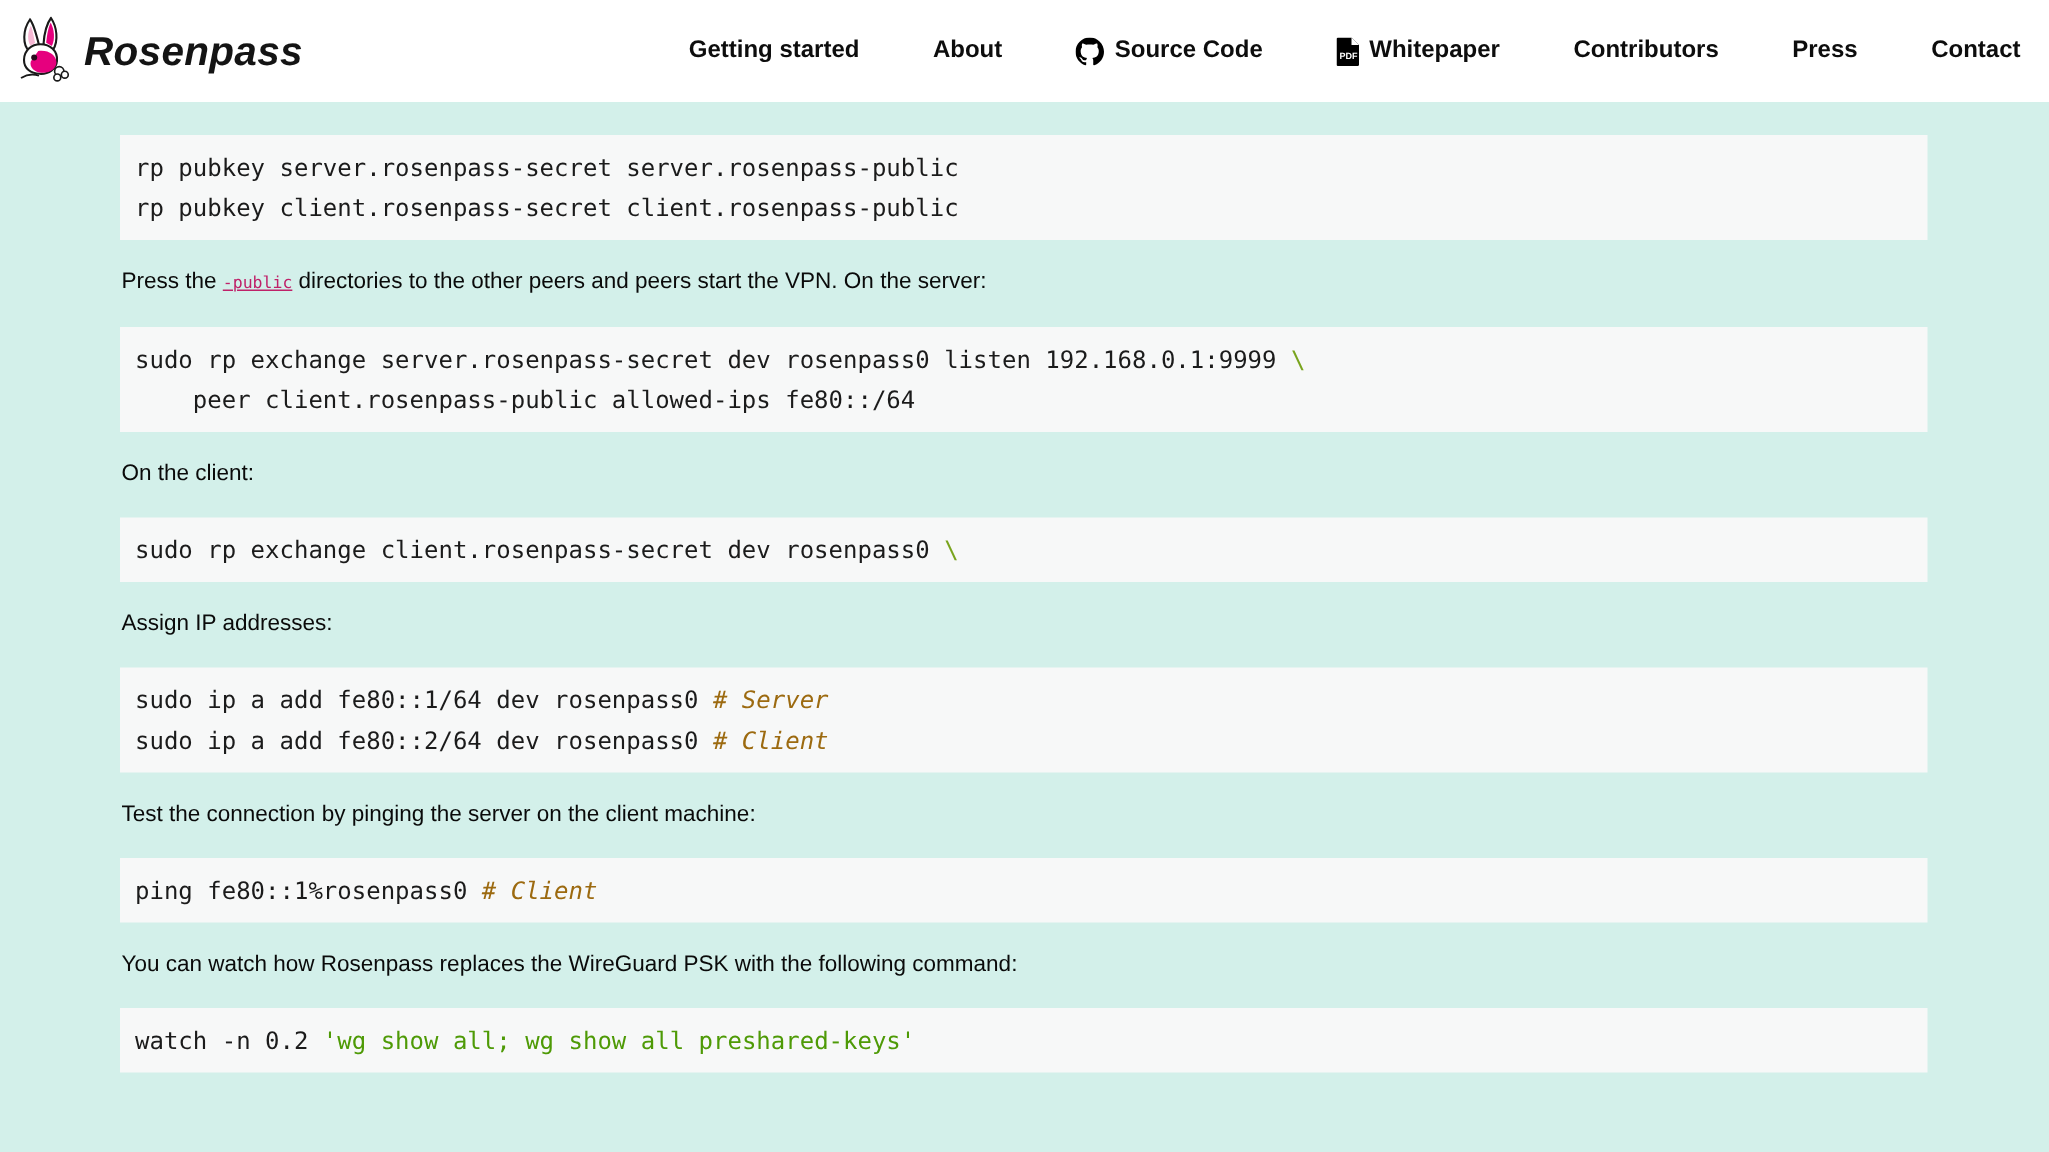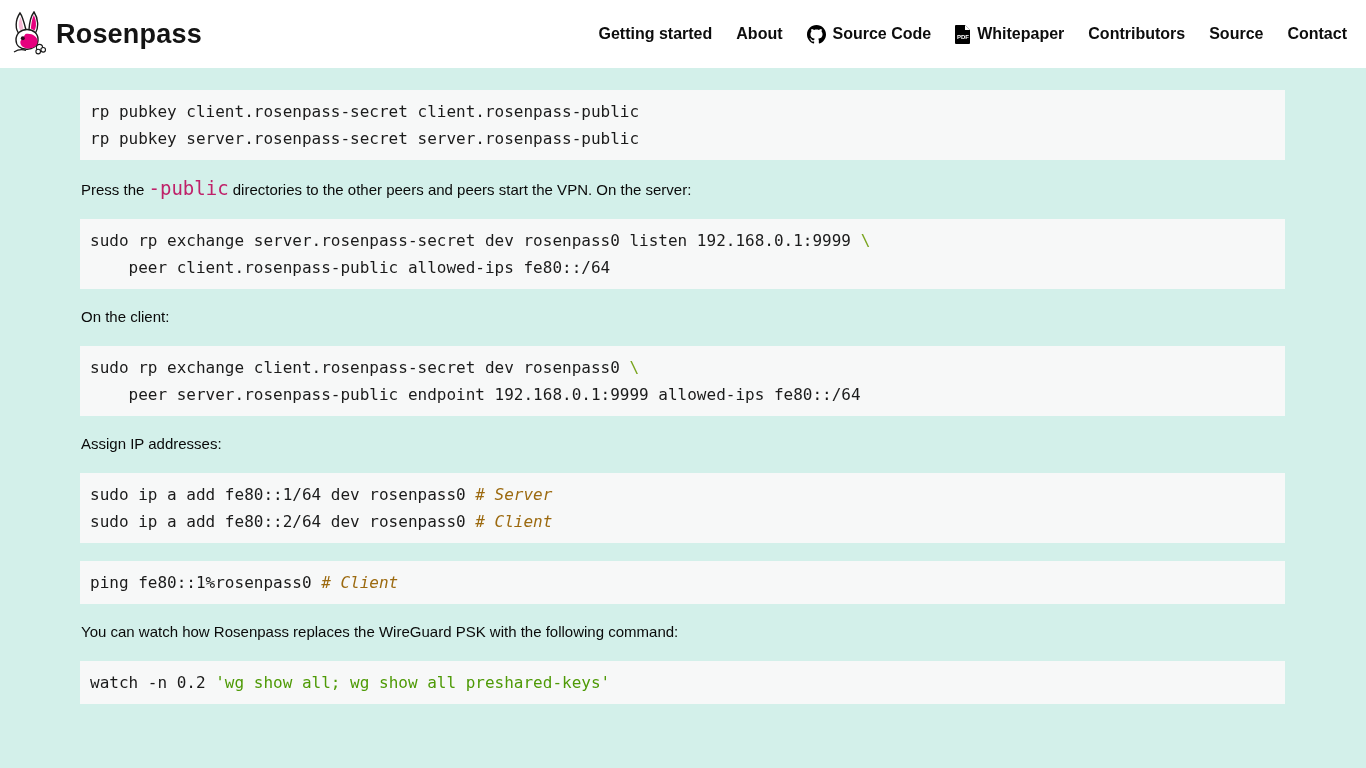--- a/index.html
+++ b/index.html
@@ -15,24 +15,24 @@
     background:var(--bg-mint);
     font-family:"Liberation Sans",sans-serif;
     color:var(--text);
   }
   
   header{
     height:68px;background:var(--header-bg);
     display:flex;align-items:center;
     padding:0 19px 0 8px;
   }
-  .brand{display:flex;align-items:center;gap:8px;}
+  .brand{display:flex;align-items:center;gap:8px;font-style:italic;}
   .brand-logo svg{display:block;}
   .brand-name{font-size:27px;font-weight:bold;letter-spacing:0.2px;color:#141414;}
-  nav{margin-left:auto;display:flex;align-items:center;gap:24px;}
+  nav{margin-left:auto;display:flex;align-items:center;gap:49px;}
   .nav-item{
     display:flex;align-items:center;gap:7px;
     font-size:16px;font-weight:bold;color:#0d0d0d;
     text-decoration:none;cursor:pointer;white-space:nowrap;
   }
   .nav-icon svg{display:block;}
   
   main{padding:22px 81px 0 80px;}
   .codeblock{
     background:var(--code-bg);
@@ -47,21 +47,21 @@
   .code-line{min-height:27px;}
   .seg-esc{color:var(--escape-green);}
   .seg-comment{color:var(--comment);font-style:italic;}
   .seg-string{color:var(--string-green);}
   p.body-text{
     margin:0 0 19px 1px;
     font-size:15px;line-height:20px;color:#0a0a0a;
   }
   .inline-code{
     font-family:"DejaVu Sans Mono","Liberation Mono",monospace;
-    font-size:19px;color:var(--accent-magenta);
+    font-size:11px;color:var(--accent-magenta);text-decoration:underline;
   }
 </style>
 </head>
 <body>
 
 <header>
   <a class="brand">
     <span class="brand-logo">
       <svg width="40" height="46" viewBox="0 0 40 46">
 
@@ -110,32 +110,33 @@
             <path d="M10 0 L15 5 H10 Z" fill="#fff"></path>
             <text x="2" y="14" font-family="Liberation Sans, sans-serif" font-size="6" font-weight="bold" fill="#fff">PDF</text>
           </svg>
         </span>
         <span>Whitepaper</span>
       </a>
       <a class="nav-item">
         <span>Contributors</span>
       </a>
       <a class="nav-item">
-        <span>Source</span>
+        <span>Press</span>
       </a>
       <a class="nav-item">
         <span>Contact</span>
       </a>
     </nav>
 </header>
 
 <main>
-    <div class="codeblock"><div class="code-line"><span>rp pubkey client.rosenpass-secret client.rosenpass-public</span></div><div class="code-line"><span>rp pubkey server.rosenpass-secret server.rosenpass-public</span></div></div>
+    <div class="codeblock"><div class="code-line"><span>rp pubkey server.rosenpass-secret server.rosenpass-public</span></div><div class="code-line"><span>rp pubkey client.rosenpass-secret client.rosenpass-public</span></div></div>
     <p class="body-text"><span>Press the </span><span class="inline-code">-public</span><span> directories to the other peers and peers start the VPN. On the server:</span></p>
     <div class="codeblock"><div class="code-line"><span>sudo rp exchange server.rosenpass-secret dev rosenpass0 listen 192.168.0.1:9999 </span><span class="seg-esc">\</span></div><div class="code-line"><span>    peer client.rosenpass-public allowed-ips fe80::/64</span></div></div>
     <p class="body-text"><span>On the client:</span></p>
-    <div class="codeblock"><div class="code-line"><span>sudo rp exchange client.rosenpass-secret dev rosenpass0 </span><span class="seg-esc">\</span></div><div class="code-line"><span>    peer server.rosenpass-public endpoint 192.168.0.1:9999 allowed-ips fe80::/64</span></div></div>
+    <div class="codeblock"><div class="code-line"><span>sudo rp exchange client.rosenpass-secret dev rosenpass0 </span><span class="seg-esc">\</span></div></div>
     <p class="body-text"><span>Assign IP addresses:</span></p>
     <div class="codeblock"><div class="code-line"><span>sudo ip a add fe80::1/64 dev rosenpass0 </span><span class="seg-comment"># Server</span></div><div class="code-line"><span>sudo ip a add fe80::2/64 dev rosenpass0 </span><span class="seg-comment"># Client</span></div></div>
+    <p class="body-text"><span>Test the connection by pinging the server on the client machine:</span></p>
     <div class="codeblock"><div class="code-line"><span>ping fe80::1%rosenpass0 </span><span class="seg-comment"># Client</span></div></div>
     <p class="body-text"><span>You can watch how Rosenpass replaces the WireGuard PSK with the following command:</span></p>
     <div class="codeblock"><div class="code-line"><span>watch -n 0.2 </span><span class="seg-string">'wg show all; wg show all preshared-keys'</span></div></div>
   </main>
 
 </body></html>

